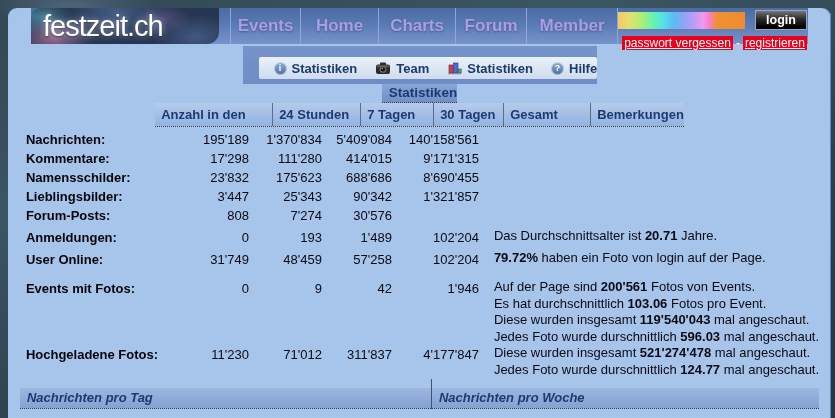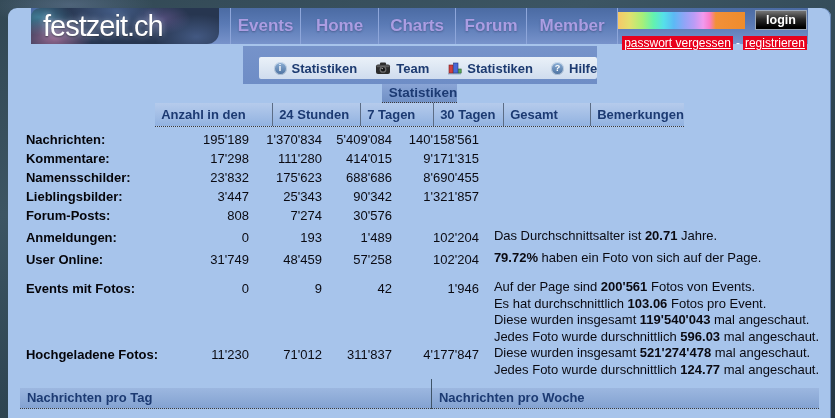--- a/index.html
+++ b/index.html
@@ -84,21 +84,21 @@
   .cn { text-align:right; padding-right:8px; }
   .n0 { width:88px; } .n1 { width:73px; } .n2 { width:70px; } .n3 { width:87px; }
   .cr { flex:1; padding-left:7px; }
   .rline { line-height:16.5px; }
 
   
   .bottom { margin-top:10px; position:relative; display:flex; }
   .bband { height:21px; line-height:20px; padding-left:7px;
     border-bottom:1px dotted #3c3c3c;
     background:linear-gradient(180deg,#9cb7e0,#83a2d1);
-    color:#1c3a72; font-weight:bold; font-size:13px; }
+    color:#1c3a72; font-weight:bold; font-size:13px;font-style:italic; }
   .bband.left { width:411px; }
   .bband.right { flex:1; margin-left:1px; }
   .vdivider { position:absolute; left:411px; top:-9px; width:1px; height:30px; background:#3f5468; z-index:2; }
 </style>
 </head>
 <body>
 
 <div class="page">
   <div class="content">
 
@@ -235,21 +235,21 @@
               <div class="rline"><span>Das Durchschnittsalter ist </span><b>20.71</b><span> Jahre.</span></div>
             </div>
           </div>
           <div class="trow">
             <div class="cell cl">User Online:</div>
             <div class="cell cn n0">31'749</div>
             <div class="cell cn n1">48'459</div>
             <div class="cell cn n2">57'258</div>
             <div class="cell cn n3">102'204</div>
             <div class="cell cr">
-              <div class="rline"><b>79.72%</b><span> haben ein Foto von sich auf der Page.</span></div>
+              <div class="rline"><b>79.72%</b><span> haben ein Foto von login auf der Page.</span></div>
             </div>
           </div>
           <div class="trow">
             <div class="cell cl">Events mit Fotos:</div>
             <div class="cell cn n0">0</div>
             <div class="cell cn n1">9</div>
             <div class="cell cn n2">42</div>
             <div class="cell cn n3">1'946</div>
             <div class="cell cr">
               <div class="rline"><span>Auf der Page sind </span><b>200'561</b><span> Fotos von Events.</span></div>

